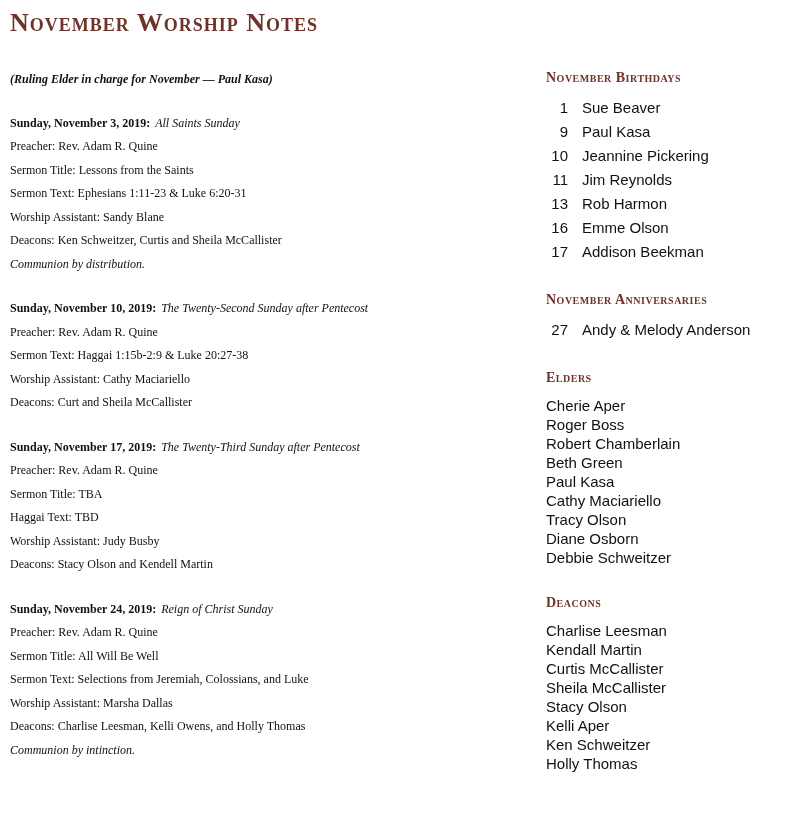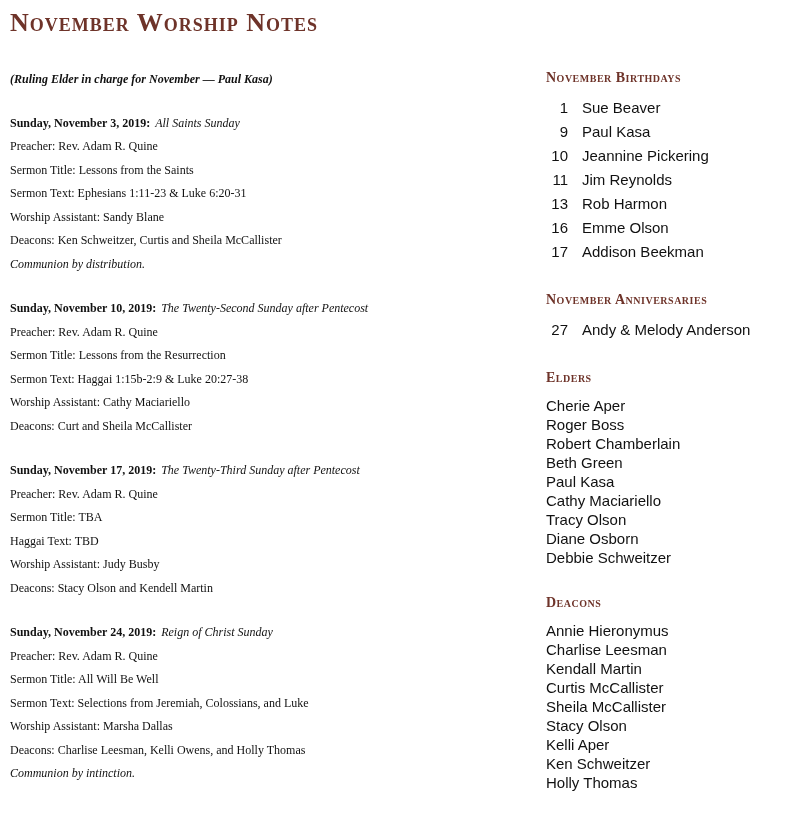--- a/index.html
+++ b/index.html
@@ -113,21 +113,20 @@
         <div>Worship Assistant:  Sandy Blane</div>
         <div>Deacons:  Ken Schweitzer, Curtis and Sheila McCallister</div>
         <div class="svc-note">Communion by distribution.</div>
       </section>
 
       <section class="service">
         <div>
           <span class="svc-date">Sunday, November 10, 2019:</span><span class="svc-title">The Twenty-Second Sunday after Pentecost</span>
         </div>
         <div>Preacher: Rev. Adam R. Quine</div>
-        <div>Sermon Title:  Lessons from the Resurrection</div>
         <div>Sermon Text:  Haggai 1:15b-2:9 &amp; Luke 20:27-38</div>
         <div>Worship Assistant:  Cathy Maciariello</div>
         <div>Deacons:  Curt and Sheila McCallister</div>
       </section>
 
       <section class="service">
         <div>
           <span class="svc-date">Sunday, November 17, 2019:</span><span class="svc-title">The Twenty-Third Sunday after Pentecost</span>
         </div>
         <div>Preacher: Rev. Adam R. Quine</div>
@@ -201,21 +200,20 @@
         <div class="roster-name">Beth Green</div>
         <div class="roster-name">Paul Kasa</div>
         <div class="roster-name">Cathy Maciariello</div>
         <div class="roster-name">Tracy Olson</div>
         <div class="roster-name">Diane Osborn</div>
         <div class="roster-name">Debbie Schweitzer</div>
       </section>
 
       <section class="rc-section">
         <h2 class="rc-heading">Deacons</h2>
-        <div class="roster-name">Annie Hieronymus</div>
         <div class="roster-name">Charlise Leesman</div>
         <div class="roster-name">Kendall Martin</div>
         <div class="roster-name">Curtis McCallister</div>
         <div class="roster-name">Sheila McCallister</div>
         <div class="roster-name">Stacy Olson</div>
         <div class="roster-name">Kelli Aper</div>
         <div class="roster-name">Ken Schweitzer</div>
         <div class="roster-name">Holly Thomas</div>
       </section>
 

